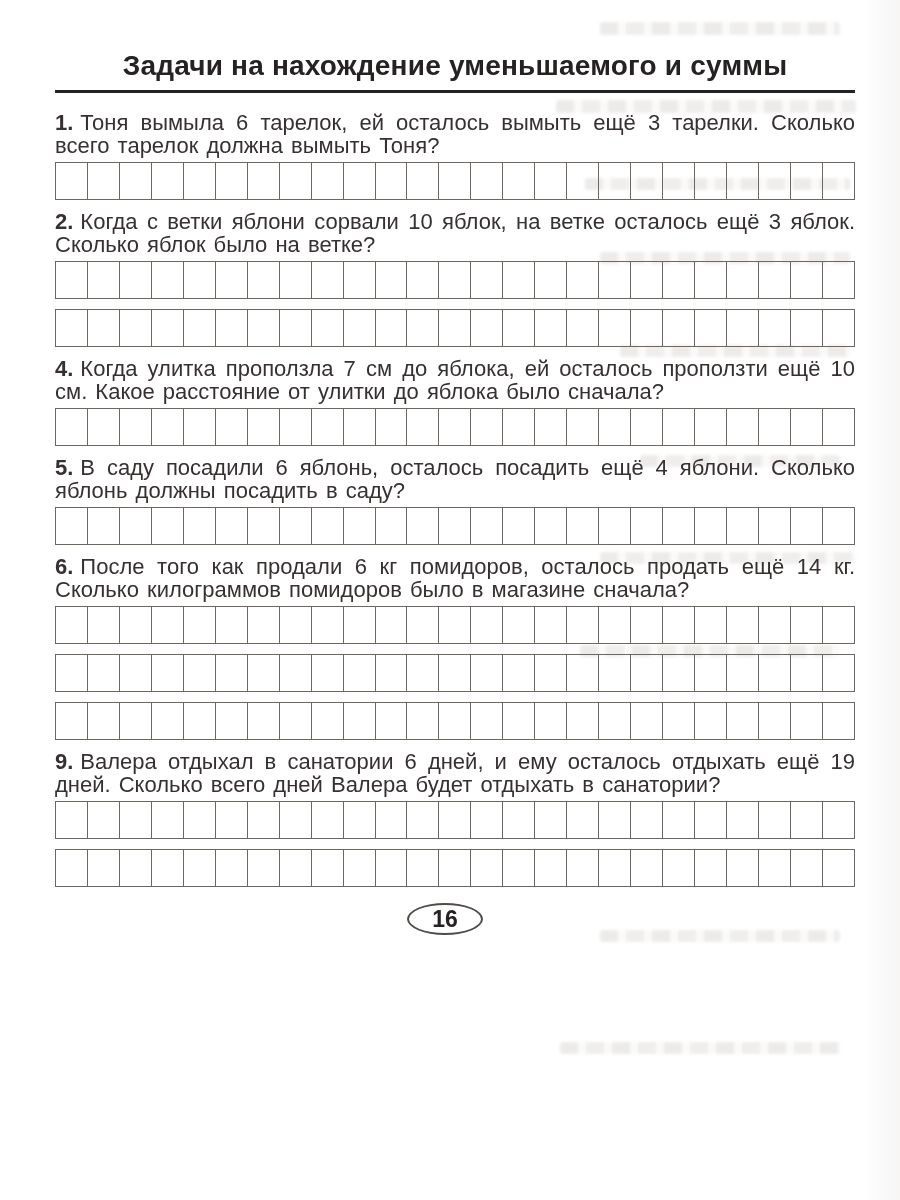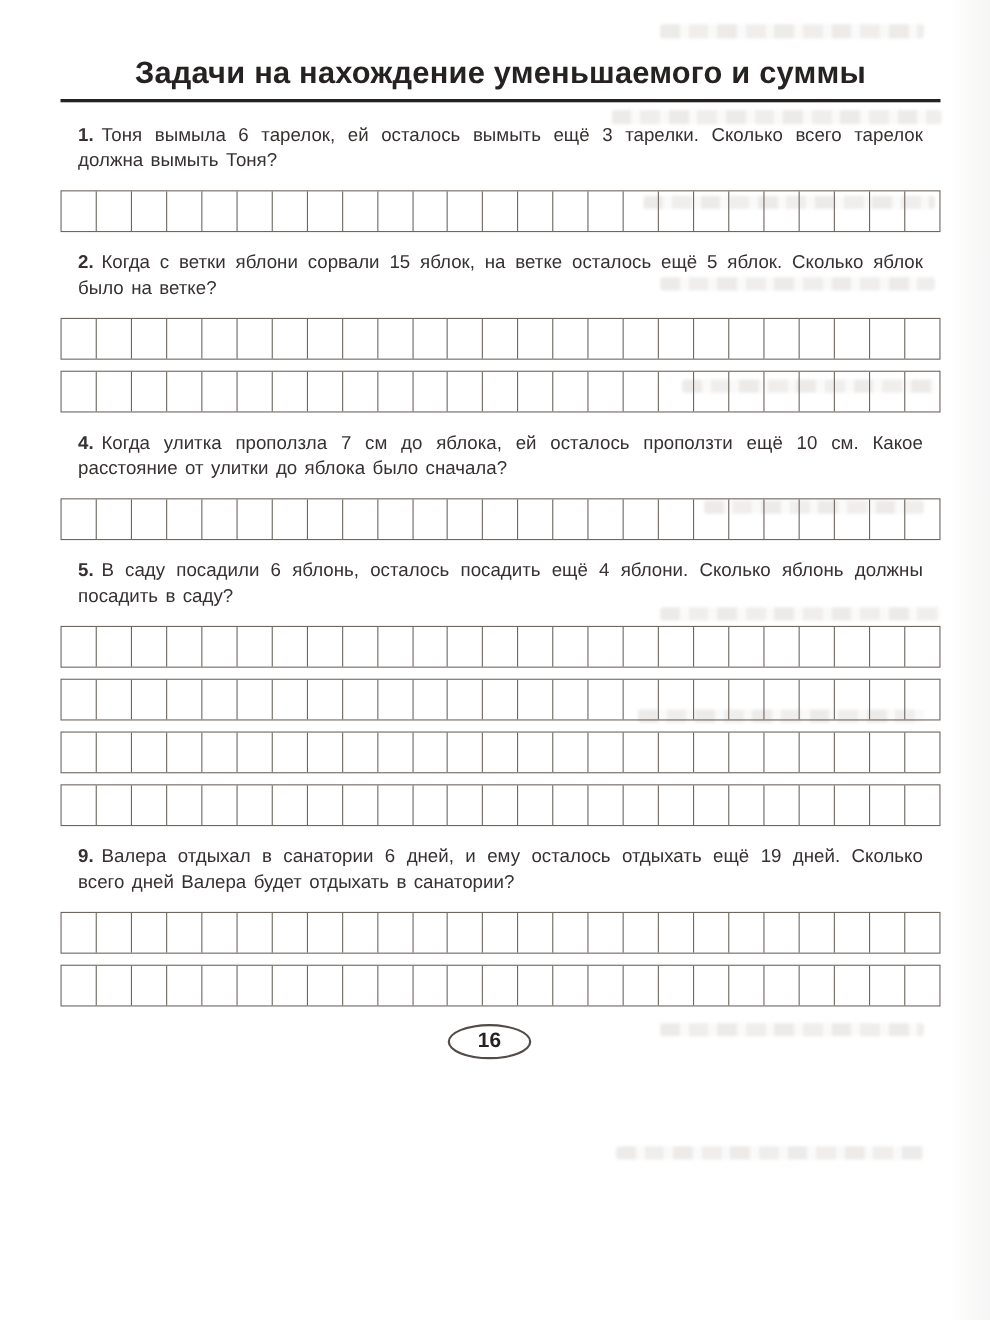--- a/index.html
+++ b/index.html
@@ -51,22 +51,22 @@
     text-align: center;
     color: var(--title, #262222);
     padding-bottom: 8px;
     border-bottom: 3px solid var(--title, #332f2e);
   }
 
   .problem { margin-top: 10px; }
   .problem:first-child { margin-top: 18px; }
 
   .ptext {
-    margin: 16px;
-    font-size: 17px;
+    margin: 0;
+    font-size: 22px;
     line-height: 23px;
     text-align: justify;
     color: var(--text, #363130);
     word-spacing: 2px;
     hyphens: none;
   }
   .pnum {
     font-weight: 700;
     padding-right: 7px;
   }
@@ -90,21 +90,21 @@
     width: 76px;
     height: 32px;
     margin-top: 16px;
     margin-left: 352px;
     border: 2.5px solid var(--badge-border, #514c47);
     border-radius: 50%;
     display: flex;
     align-items: center;
     justify-content: center;
     font-weight: 700;
-    font-size: 19px;
+    font-size: 23px;
     color: var(--title, #343030);
   }
 </style>
 </head>
 <body>
 
 <div class="edge-shade"></div>
 <div class="artifact" style="left:600px; top:22px;  width:240px; height:13px;"></div>
 <div class="artifact" style="left:556px; top:100px; width:300px; height:13px;"></div>
 <div class="artifact" style="left:585px; top:178px; width:265px; height:12px;"></div>
@@ -145,21 +145,21 @@
           <div class="grid-cell"></div>
           <div class="grid-cell"></div>
           <div class="grid-cell"></div>
           <div class="grid-cell"></div>
           <div class="grid-cell"></div>
           <div class="grid-cell"></div>
         </div>
   </section>
 
   <section class="problem">
-    <p class="ptext"><b class="pnum">2.</b><span>Когда с ветки яблони сорвали 15 яблок, на ветке осталось ещё 5 яблок. Сколько яблок было на ветке?</span></p>
+    <p class="ptext"><b class="pnum">2.</b><span>Когда с ветки яблони сорвали 10 яблок, на ветке осталось ещё 3 яблок. Сколько яблок было на ветке?</span></p>
     <div class="grid-row">
           <div class="grid-cell"></div>
           <div class="grid-cell"></div>
           <div class="grid-cell"></div>
           <div class="grid-cell"></div>
           <div class="grid-cell"></div>
           <div class="grid-cell"></div>
           <div class="grid-cell"></div>
           <div class="grid-cell"></div>
           <div class="grid-cell"></div>
@@ -268,20 +268,21 @@
           <div class="grid-cell"></div>
           <div class="grid-cell"></div>
           <div class="grid-cell"></div>
           <div class="grid-cell"></div>
           <div class="grid-cell"></div>
           <div class="grid-cell"></div>
         </div>
   </section>
 
   <section class="problem">
+    <p class="ptext"><b class="pnum">6.</b><span>После того как продали 6 кг помидоров, осталось продать ещё 14 кг. Сколько килограммов помидоров было в магазине сначала?</span></p>
     <div class="grid-row">
           <div class="grid-cell"></div>
           <div class="grid-cell"></div>
           <div class="grid-cell"></div>
           <div class="grid-cell"></div>
           <div class="grid-cell"></div>
           <div class="grid-cell"></div>
           <div class="grid-cell"></div>
           <div class="grid-cell"></div>
           <div class="grid-cell"></div>

